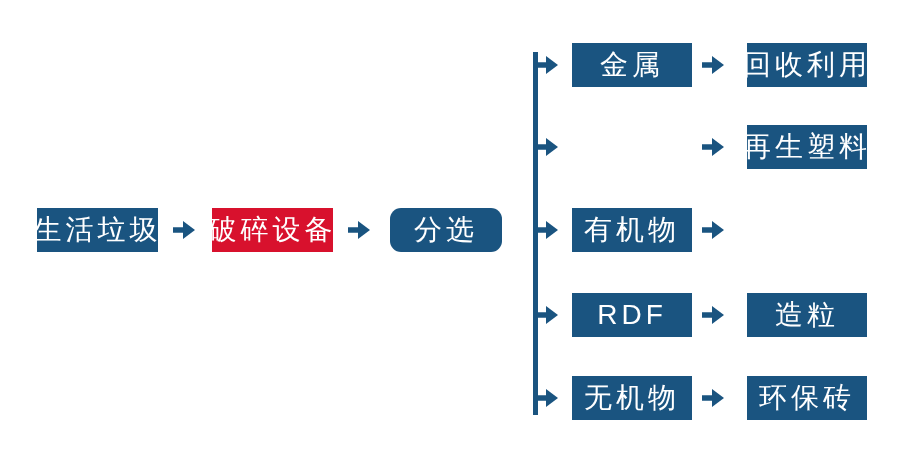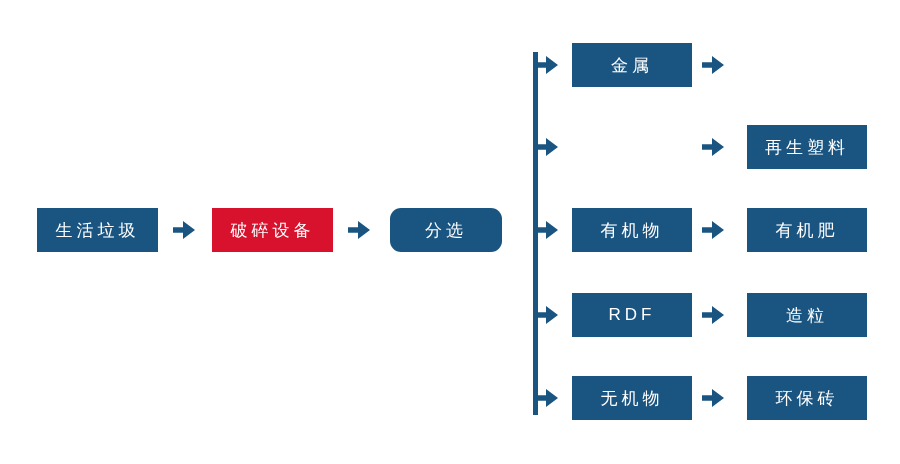--- a/index.html
+++ b/index.html
@@ -20,21 +20,21 @@
     overflow: hidden;
     color: var(--primary-blue);
   }
   .box {
     position: absolute;
     height: 44px;
     display: flex;
     align-items: center;
     justify-content: center;
     color: #ffffff;
-    font-size: 17px;
+    font-size: 28px;
     letter-spacing: 4px;
     padding-left: 0; 
     white-space: nowrap;
     background: var(--primary-blue);
   }
   .box.red { background: var(--accent-red); }
   .arrow {
     position: absolute;
     width: 26px;
     height: 24px;
@@ -103,41 +103,41 @@
   <div class="vline"></div>
 
   <div class="branch-row row-0">
     <svg class="arrow branch-arrow" viewBox="0 0 26 24">
         <use href="#arrow-shape"></use>
       </svg>
     <div class="box mid-box">金属</div>
     <svg class="arrow row-arrow" viewBox="0 0 26 24">
         <use href="#arrow-shape"></use>
       </svg>
+    <div class="box out-box">回收利用</div>
   </div>
 
   <div class="branch-row row-1">
     <svg class="arrow branch-arrow" viewBox="0 0 26 24">
         <use href="#arrow-shape"></use>
       </svg>
     <svg class="arrow row-arrow" viewBox="0 0 26 24">
         <use href="#arrow-shape"></use>
       </svg>
     <div class="box out-box">再生塑料</div>
   </div>
 
   <div class="branch-row row-2">
     <svg class="arrow branch-arrow" viewBox="0 0 26 24">
         <use href="#arrow-shape"></use>
       </svg>
     <div class="box mid-box">有机物</div>
     <svg class="arrow row-arrow" viewBox="0 0 26 24">
         <use href="#arrow-shape"></use>
       </svg>
-    <div class="box out-box">有机肥</div>
   </div>
 
   <div class="branch-row row-3">
     <svg class="arrow branch-arrow" viewBox="0 0 26 24">
         <use href="#arrow-shape"></use>
       </svg>
     <div class="box mid-box">RDF</div>
     <svg class="arrow row-arrow" viewBox="0 0 26 24">
         <use href="#arrow-shape"></use>
       </svg>

